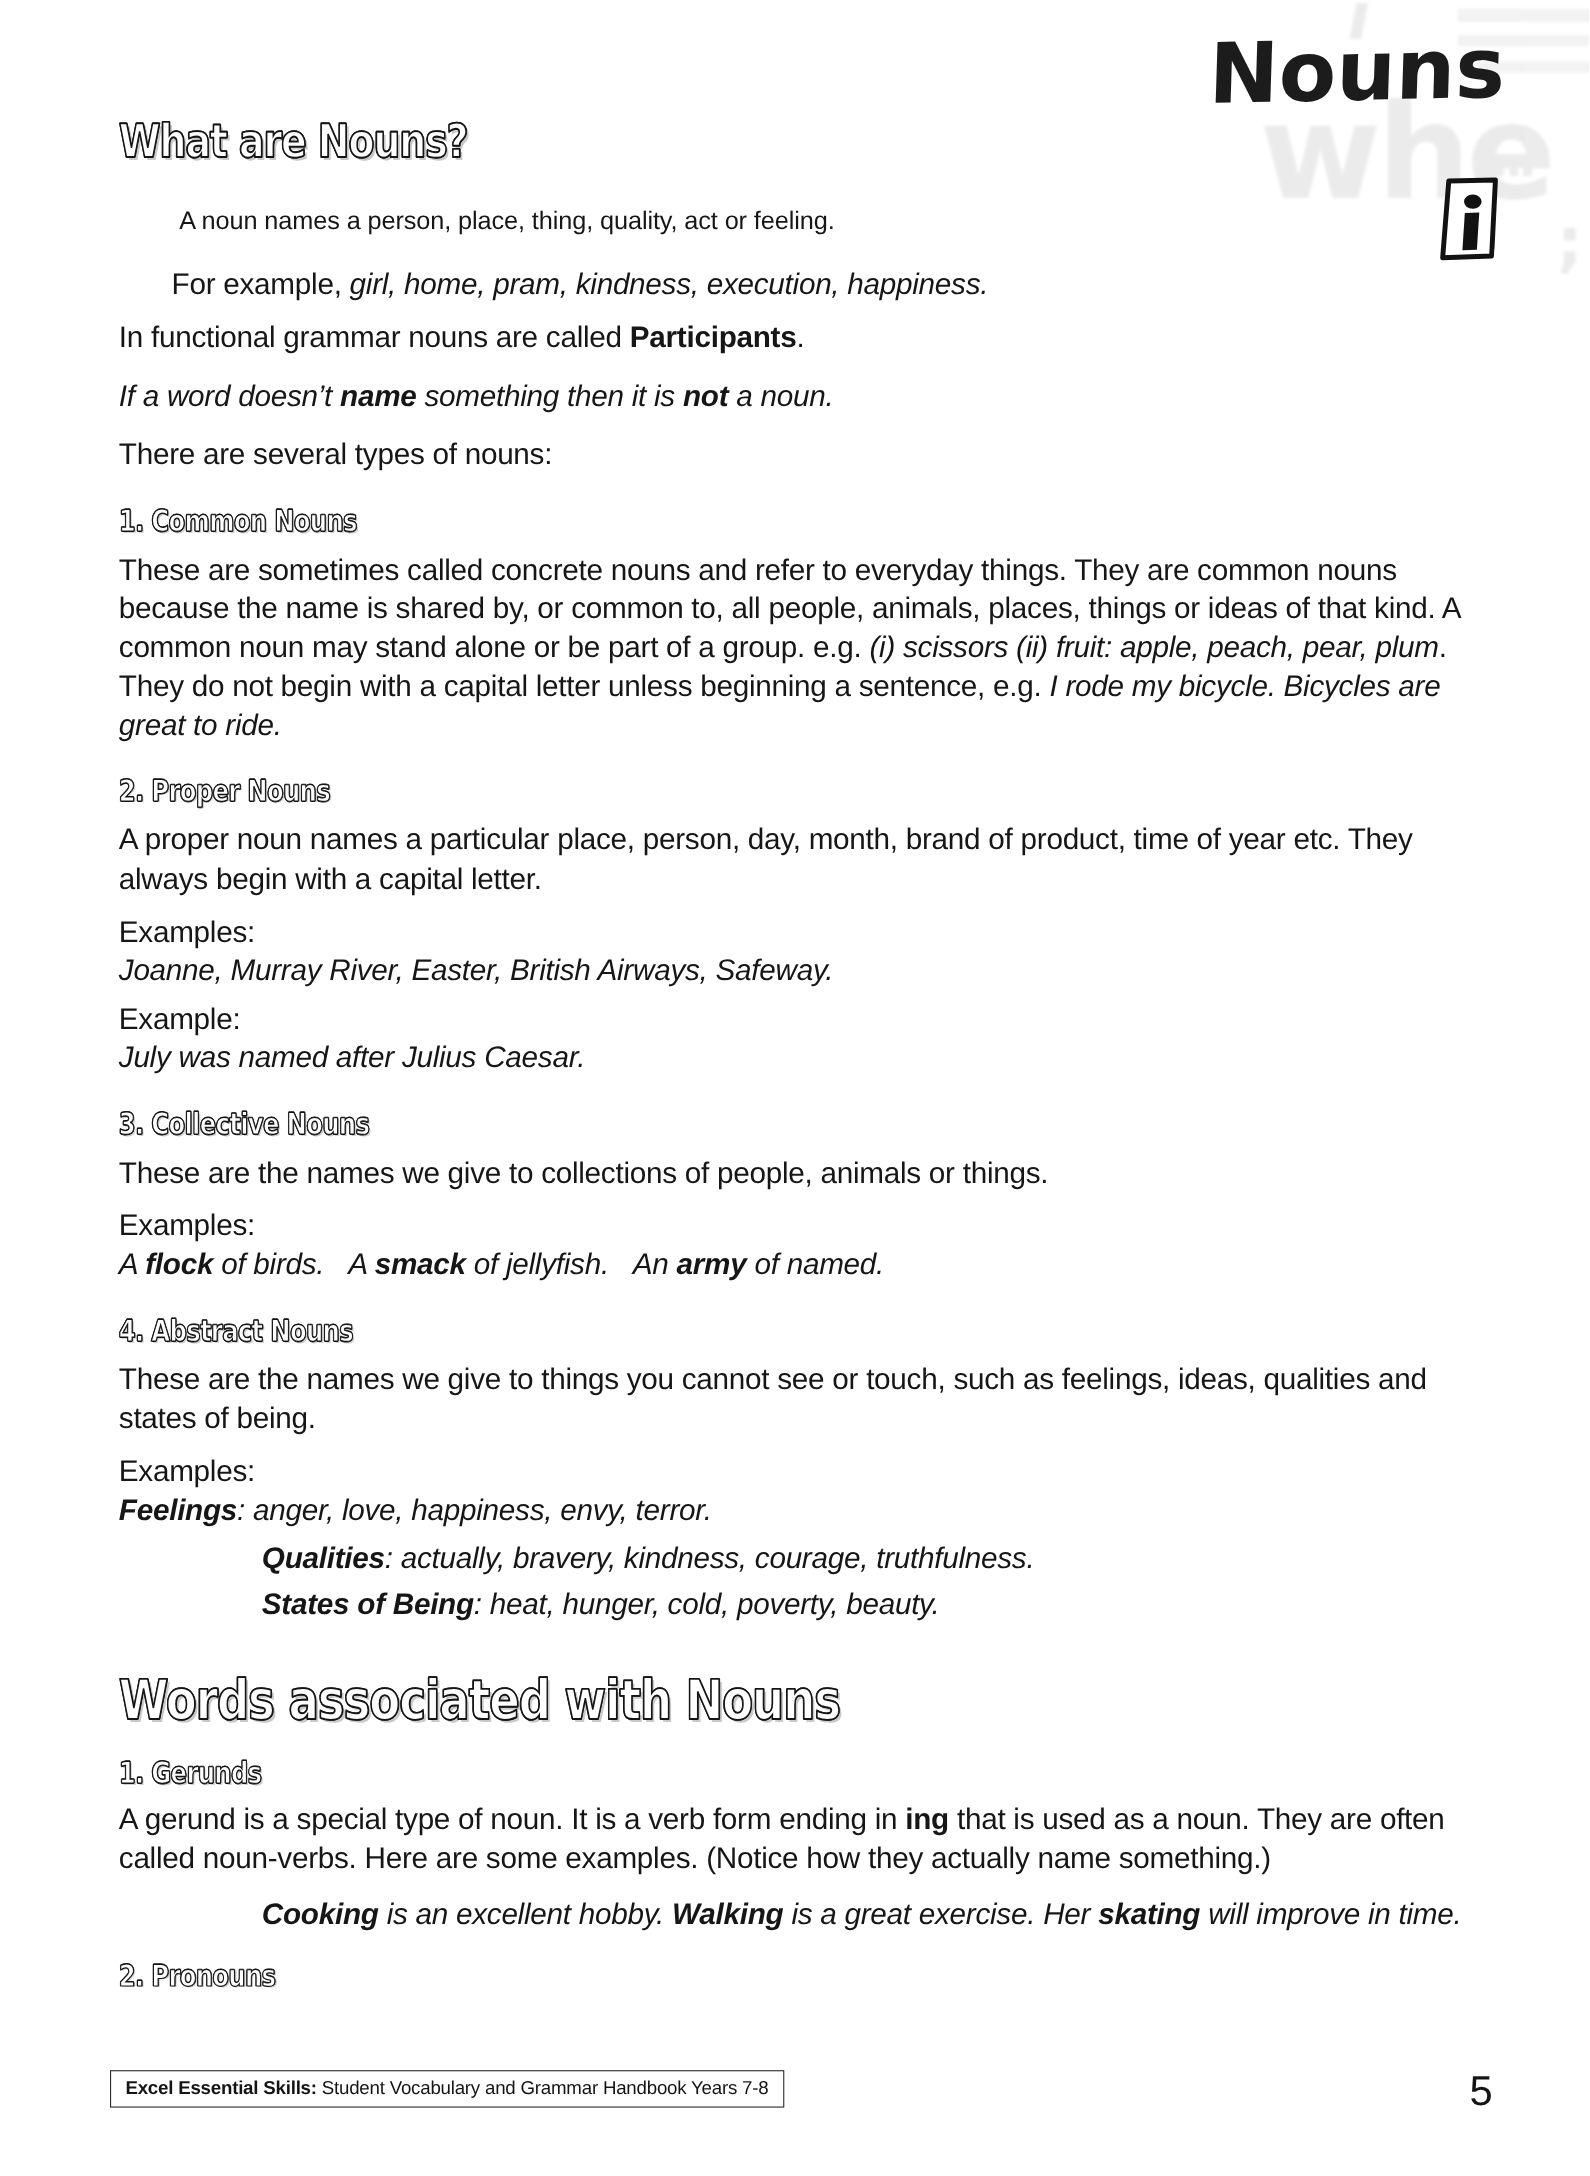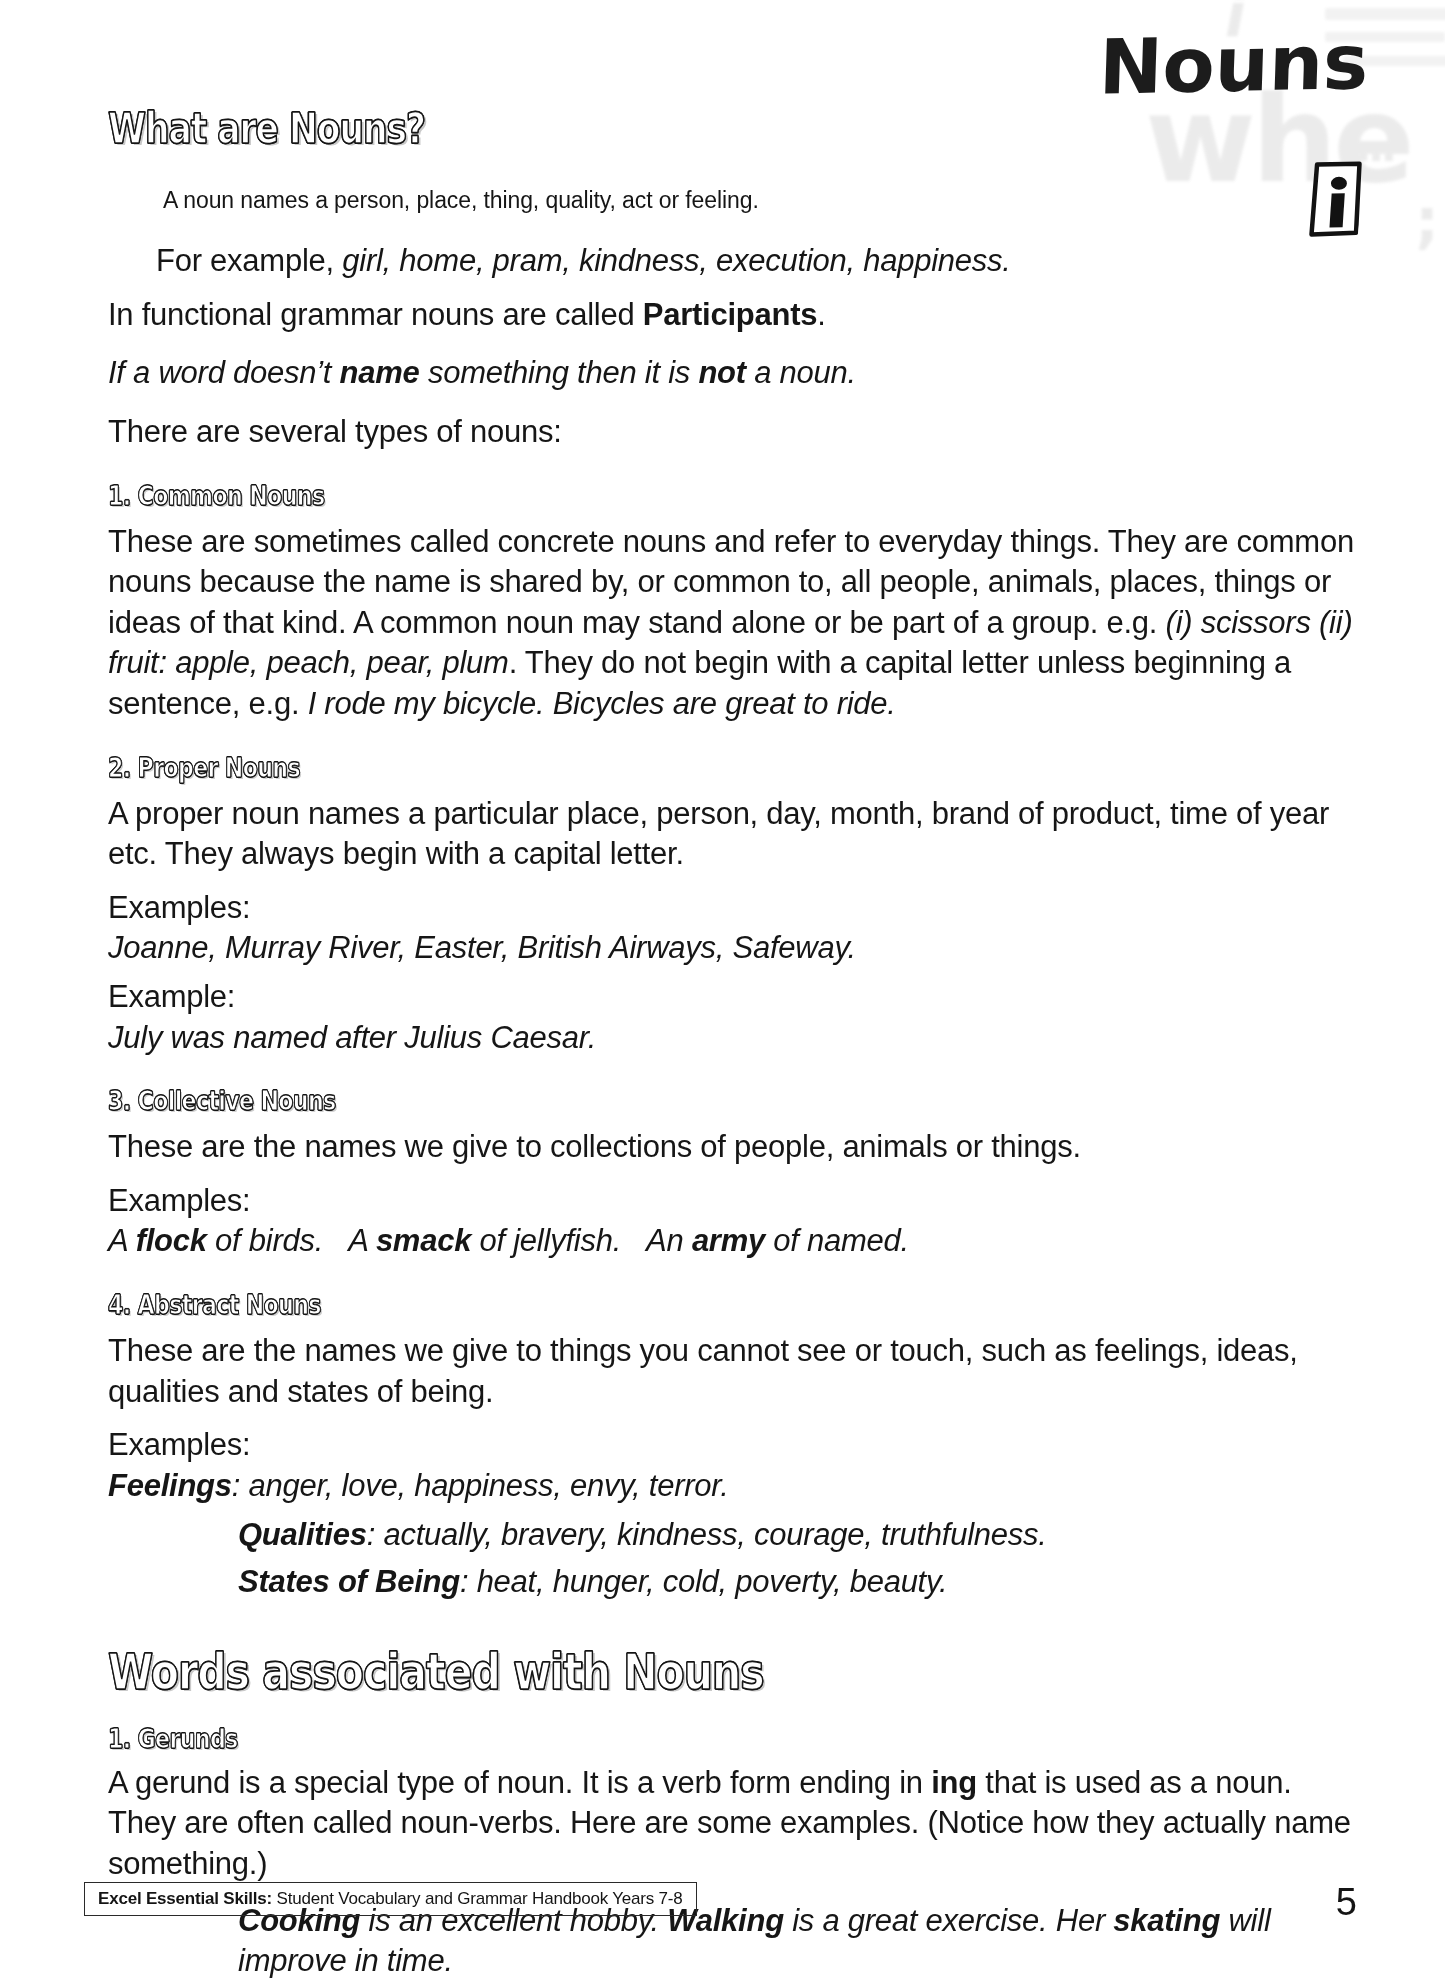--- a/index.html
+++ b/index.html
@@ -116,21 +116,21 @@
   
   .content {
     position: absolute;
     left: 108px;
     top: 104px;
     width: 1248px;
   }
   p, .line {
     margin: 0;
     font-family: "Liberation Sans", sans-serif;
-    font-size: 31px;
+    font-size: 27px;
     line-height: 1.31;
     color: #161616;
     letter-spacing: -0.25px;
   }
   .body-p { margin-bottom: 13px; }
   .tight { margin-bottom: 7px; }
   .lede {
     font-weight: 400;
     font-size: 23px;
     letter-spacing: -0.1px;
@@ -154,21 +154,21 @@
   .ex-label {
     flex: 0 0 auto;
     width: 130px;
   }
   .ex-val { flex: 1 1 auto; }
   .ex-sub { margin-left: 130px; }
 
   
   .footer {
     position: absolute;
-    left: 84px;
+    left: 100px;
     bottom: 62px;
     display: flex;
     align-items: center;
     justify-content: flex-end;
   }
   .footer-box {
     border: 1.5px solid #2a2a2a;
     padding: 7px 13px 8px 13px;
     font-size: 17px;
     line-height: 1;

